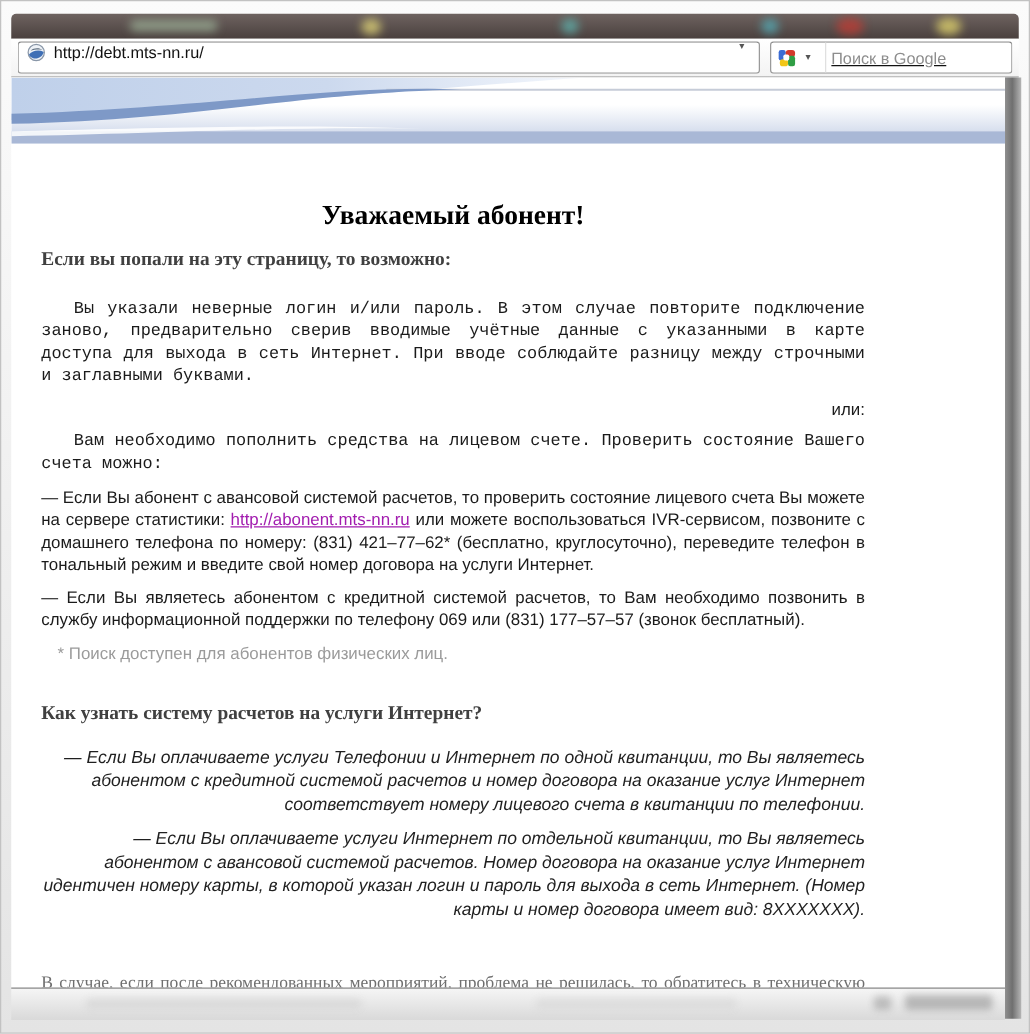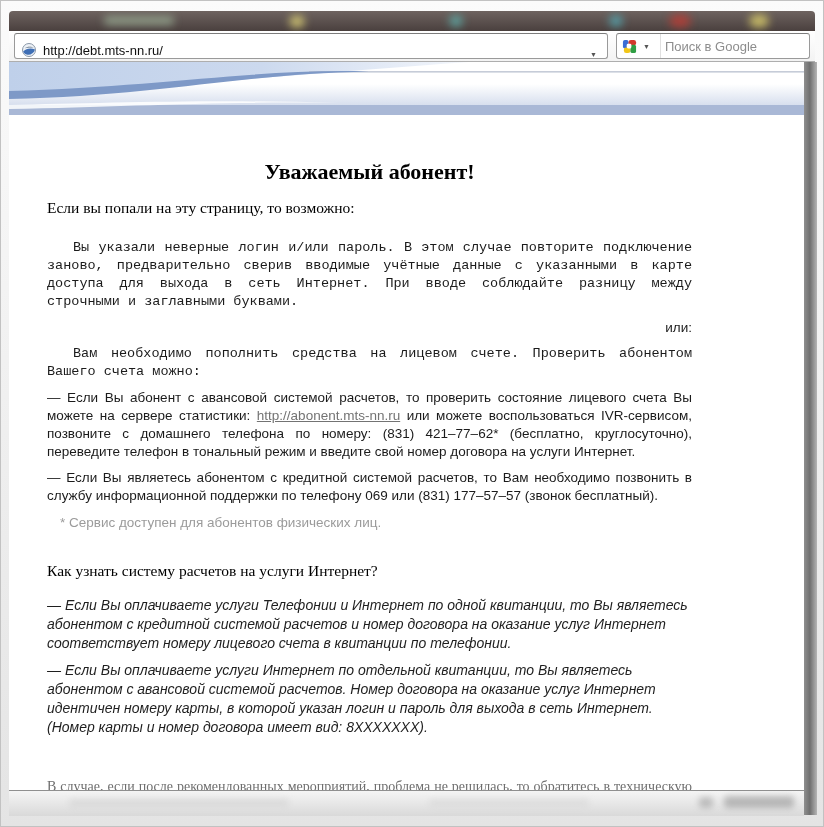--- a/index.html
+++ b/index.html
@@ -1,47 +1,47 @@
 <!DOCTYPE html>
 <html><head>
 <meta charset="utf-8">
 <style>
   html,body{margin:0;padding:0;background:#ededed;font-family:"Liberation Sans",sans-serif;}
   .frame{position:relative;width:824px;height:827px;background:linear-gradient(to bottom,#fbfbfb,#e4e4e4);overflow:hidden;box-shadow:inset 0 0 0 1px #c2c2c2;}
   
   .titlebar{position:absolute;left:9px;right:9px;top:11px;height:20px;background:linear-gradient(to bottom,#6e6360,#4a403e);border-radius:4px 4px 0 0;overflow:hidden;}
   .blob{position:absolute;border-radius:50%;filter:blur(4px);opacity:.75;}
   .toolbar{position:absolute;left:9px;right:9px;top:31px;height:31px;background:linear-gradient(to bottom,#ffffff,#f3f3f3);border-bottom:1px solid #aeaeae;display:flex;align-items:center;padding:0 5px;box-sizing:border-box;}
-  .urlbar{flex:1;height:24px;background:#fff;border:1px solid #9a9a9a;border-top-color:#7d7d7d;border-radius:3px;display:flex;align-items:flex-end;padding:0 4px;margin-right:8px;}
+  .urlbar{flex:1;height:24px;background:#fff;border:1px solid #9a9a9a;border-top-color:#7d7d7d;border-radius:3px;display:flex;align-items:flex-start;padding:0 4px;margin-right:8px;}
   .urlbar .favicon{width:16px;height:16px;margin:0 6px 0 2px;flex:0 0 auto;}
   .url-text{font-size:13px;color:#111;flex:1;white-space:nowrap;overflow:hidden;}
   .drop-arrow{font-size:7px;color:#555;padding:0 6px;cursor:default;}
   .searchbox{width:192px;height:24px;background:#fff;border:1px solid #9a9a9a;border-top-color:#7d7d7d;border-radius:3px;display:flex;align-items:center;flex:0 0 auto;}
   .g-btn{display:flex;align-items:center;padding:0 4px 0 5px;height:100%;border-right:1px solid #e0e0e0;}
   .g-btn svg{width:15px;height:15px;}
-  .search-input{border:none;outline:none;flex:1;min-width:0;font-size:13px;color:#111;font-family:"Liberation Sans",sans-serif;background:transparent;padding:0 4px;}
+  .search-input{border:none;outline:none;flex:1;min-width:0;font-size:13px;color:#111;font-family:"Liberation Sans",sans-serif;background:transparent;padding:0 4px;text-decoration:underline;}
   .search-input::placeholder{color:#8d8d8d;opacity:1;}
   
   .viewport{position:absolute;left:9px;top:62px;width:795px;height:728px;background:#fff;overflow:hidden;}
   .right-shade{position:absolute;top:62px;right:7px;width:13px;height:753px;background:linear-gradient(to right,#8f8f8f,#6f6f6f 45%,#b5b5b5);}
   .banner{width:100%;height:53px;display:block;}
   .statusbar{position:absolute;left:9px;top:790px;width:795px;height:25px;background:linear-gradient(to bottom,#f5f5f5,#d9d9d9);border-top:1px solid #8f8f8f;overflow:hidden;}
   .sblob{position:absolute;filter:blur(3px);opacity:.55;border-radius:3px;}
   
-  .content{padding:44px 112px 0 38px;color:#1b1b1b;}
+  .content{padding:44px 112px 0 24px;color:#1b1b1b;}
   .content h1{font-family:"Liberation Serif",serif;font-size:22px;font-weight:bold;text-align:center;margin:0 0 14px 0;color:#000;}
-  .content h2{font-family:"Liberation Serif",serif;font-size:15.5px;font-weight:normal;margin:0 0 22px 0;color:#000000;}
+  .content h2{font-family:"Liberation Serif",serif;font-size:15.5px;font-weight:bold;margin:0 0 22px 0;color:#404040;}
   .content h2.second{margin:30px 0 16px 0;}
   .content p{font-size:13.5px;line-height:18px;margin:8px 0;text-align:justify;}
   .content p.indent{text-indent:26px;font-family:Liberation Mono, monospace;}
   .content p.plain{text-align:right;}
   .content p.note{color:#9b9b9b;padding-left:13px;margin-top:9px;text-align:left;}
-  .content p.em{font-style:italic;font-size:14px;line-height:19px;text-align:left;color:#1f1f1f;}
+  .content p.em{font-style:italic;font-size:14px;line-height:19px;text-align:right;color:#1f1f1f;}
   .content p.footer{font-family:"Liberation Serif",serif;font-size:14px;line-height:19px;color:#6f6f6f;margin-top:40px;}
-  .content a{color:#737373;text-decoration:underline;}
+  .content a{color:#a21caf;text-decoration:underline;}
 </style>
 </head>
 <body>
 
 <div class="frame">
 
   <div class="titlebar">
     <div class="blob" style="left:95px;top:5px;width:70px;height:9px;border-radius:4px;background:#9fb49a;"></div>
     <div class="blob" style="left:280px;top:4px;width:16px;height:13px;background:#e8dc7a;"></div>
     <div class="blob" style="left:440px;top:4px;width:14px;height:12px;background:#5fb9b4;"></div>
@@ -100,27 +100,27 @@
 
     <div class="content">
       <h1>Уважаемый абонент!</h1>
 
       <h2>Если вы попали на эту страницу, то возможно:</h2>
 
       <p class="indent">Вы указали неверные логин и/или пароль. В этом случае повторите подключение заново, предварительно сверив вводимые учётные данные с указанными в карте доступа для выхода в сеть Интернет. При вводе соблюдайте разницу между строчными и заглавными буквами.</p>
 
       <p class="plain">или:</p>
 
-      <p class="indent">Вам необходимо пополнить средства на лицевом счете. Проверить абонентом Вашего счета можно:</p>
+      <p class="indent">Вам необходимо пополнить средства на лицевом счете. Проверить состояние Вашего счета можно:</p>
 
       <p><span>— Если Вы абонент с авансовой системой расчетов, то проверить состояние лицевого счета Вы можете на сервере статистики: </span><a href="#">http://abonent.mts-nn.ru</a><span> или можете воспользоваться IVR-сервисом, позвоните с домашнего телефона по номеру: (831) 421–77–62* (бесплатно, круглосуточно), переведите телефон в тональный режим и введите свой номер договора на услуги Интернет.</span></p>
 
       <p>— Если Вы являетесь абонентом с кредитной системой расчетов, то Вам необходимо позвонить в службу информационной поддержки по телефону 069 или (831) 177–57–57 (звонок бесплатный).</p>
 
-      <p class="note">* Сервис доступен для абонентов физических лиц.</p>
+      <p class="note">* Поиск доступен для абонентов физических лиц.</p>
 
       <h2 class="second">Как узнать систему расчетов на услуги Интернет?</h2>
 
       <p class="em">— Если Вы оплачиваете услуги Телефонии и Интернет по одной квитанции, то Вы являетесь абонентом с кредитной системой расчетов и номер договора на оказание услуг Интернет соответствует номеру лицевого счета в квитанции по телефонии.</p>
 
       <p class="em">— Если Вы оплачиваете услуги Интернет по отдельной квитанции, то Вы являетесь абонентом с авансовой системой расчетов. Номер договора на оказание услуг Интернет идентичен номеру карты, в которой указан логин и пароль для выхода в сеть Интернет. (Номер карты и номер договора имеет вид: 8XXXXXXX).</p>
 
       <p class="footer">В случае, если после рекомендованных мероприятий, проблема не решилась, то обратитесь в техническую поддержку по телефону: (831) 430–30–94.</p>
     </div>
   </div>

